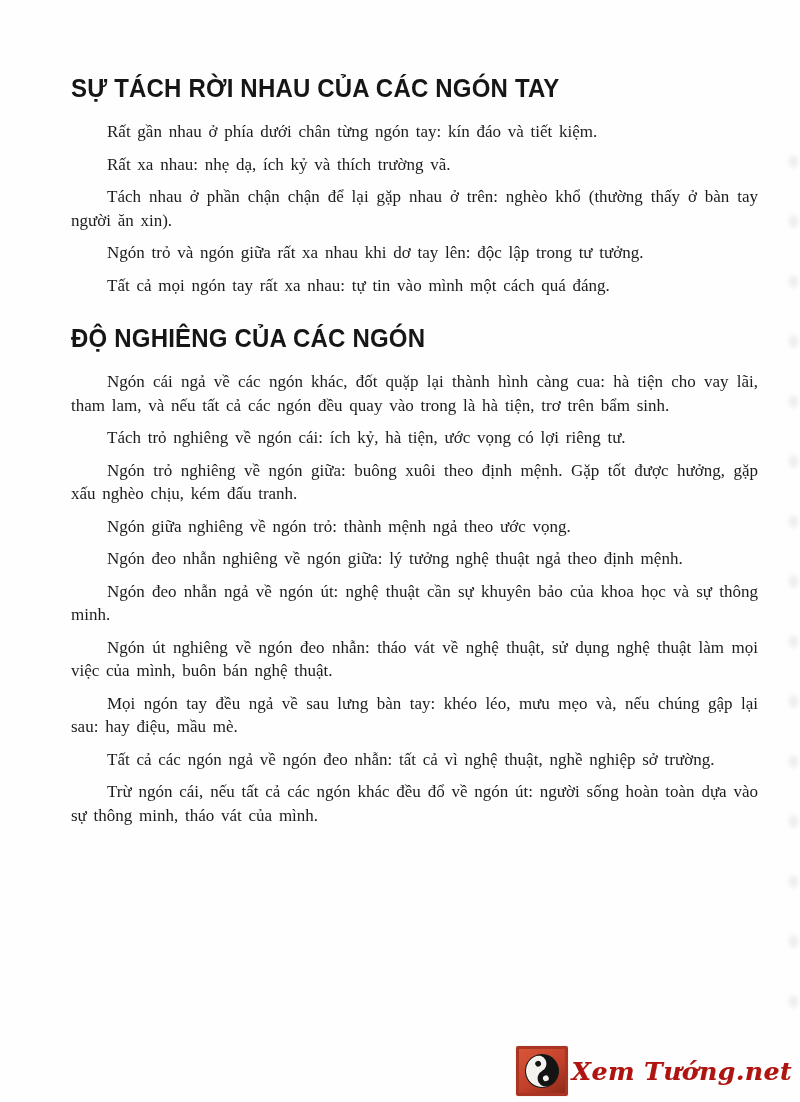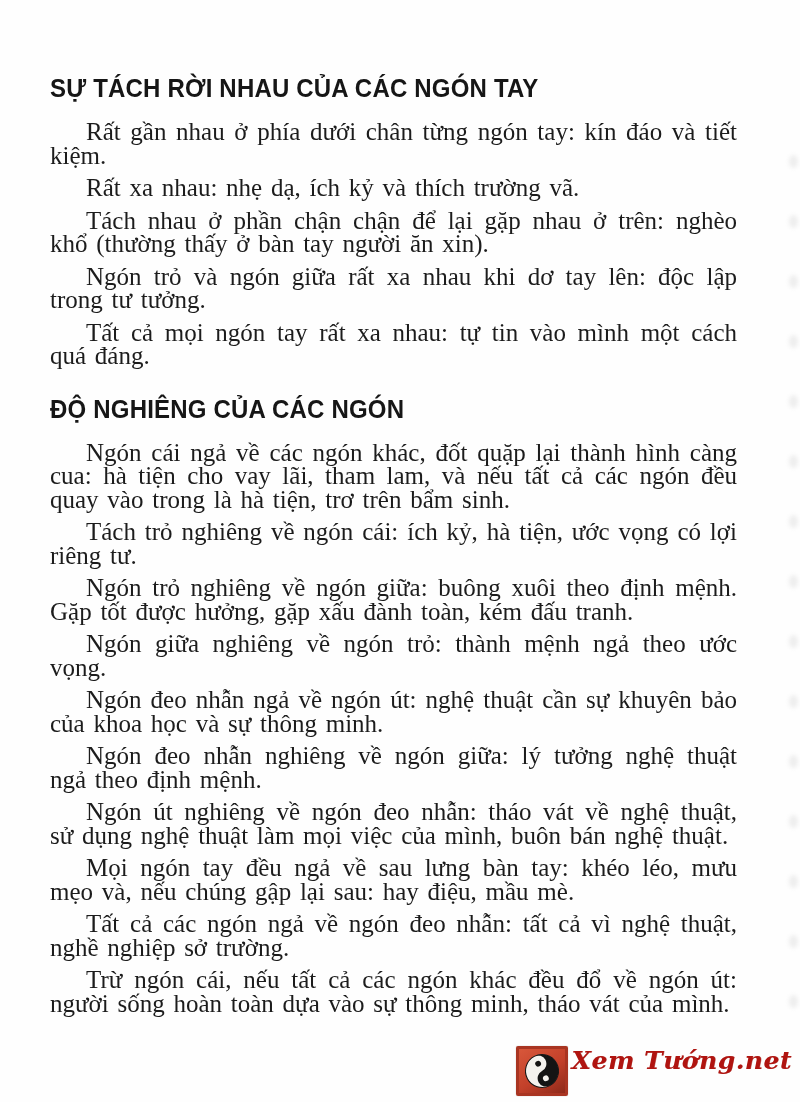--- a/index.html
+++ b/index.html
@@ -11,21 +11,21 @@
   .page {
     position: relative;
     width: 800px;
     height: 1102px;
     background: #fefefe;
     overflow: hidden;
     font-family: "Liberation Serif", serif;
   }
   .content {
     position: absolute;
-    left: 50px;
+    left: 71px;
     top: 73px;
     width: 687px;
   }
   .section-heading {
     font-family: "Liberation Sans", sans-serif;
     font-weight: 700;
     font-size: 25px;
     line-height: 30px;
     letter-spacing: 0.2px;
     color: #161616;
@@ -33,21 +33,21 @@
     transform-origin: left center;
     transform: scaleX(0.96);
     white-space: nowrap;
   }
   .section-heading + .section-heading,
   .body-paragraph + .section-heading {
     margin-top: 26px;
   }
   .body-paragraph {
     font-family: "Liberation Serif", serif;
-    font-size: 25px;
+    font-size: 17px;
     line-height: 23.5px;
     color: #1c1c1c;
     text-align: justify;
     text-indent: 36px;
     word-spacing: 2.5px;
     margin: 0 0 9px 0;
   }
   
   .edge-artifact {
     position: absolute;
@@ -58,20 +58,21 @@
     background: #d9d9d9;
     opacity: 0.45;
     filter: blur(2px);
   }
   
   .watermark {
     position: absolute;
     right: 8px;
     bottom: 6px;
     display: flex;
+    align-items: center;
     gap: 4px;
     cursor: pointer;
     padding-left: 24px;
   }
   .yy-box {
     display: inline-flex;
     align-items: center;
     justify-content: center;
     width: 52px;
     height: 50px;
@@ -100,24 +101,24 @@
   <main class="content" id="content">
       <h2 class="section-heading">SỰ TÁCH RỜI NHAU CỦA CÁC NGÓN TAY</h2>
       <p class="body-paragraph">Rất gần nhau ở phía dưới chân từng ngón tay: kín đáo và tiết kiệm.</p>
       <p class="body-paragraph">Rất xa nhau: nhẹ dạ, ích kỷ và thích trường vã.</p>
       <p class="body-paragraph">Tách nhau ở phần chận chận để lại gặp nhau ở trên: nghèo khổ (thường thấy ở bàn tay người ăn xin).</p>
       <p class="body-paragraph">Ngón trỏ và ngón giữa rất xa nhau khi dơ tay lên: độc lập trong tư tưởng.</p>
       <p class="body-paragraph">Tất cả mọi ngón tay rất xa nhau: tự tin vào mình một cách quá đáng.</p>
       <h2 class="section-heading">ĐỘ NGHIÊNG CỦA CÁC NGÓN</h2>
       <p class="body-paragraph">Ngón cái ngả về các ngón khác, đốt quặp lại thành hình càng cua: hà tiện cho vay lãi, tham lam, và nếu tất cả các ngón đều quay vào trong là hà tiện, trơ trên bẩm sinh.</p>
       <p class="body-paragraph">Tách trỏ nghiêng về ngón cái: ích kỷ, hà tiện, ước vọng có lợi riêng tư.</p>
-      <p class="body-paragraph">Ngón trỏ nghiêng về ngón giữa: buông xuôi theo định mệnh. Gặp tốt được hưởng, gặp xấu đành toàn, kém đấu tranh.</p>
+      <p class="body-paragraph">Ngón trỏ nghiêng về ngón giữa: buông xuôi theo định mệnh. Gặp tốt được hưởng, gặp xấu nghèo chịu, kém đấu tranh.</p>
       <p class="body-paragraph">Ngón giữa nghiêng về ngón trỏ: thành mệnh ngả theo ước vọng.</p>
+      <p class="body-paragraph">Ngón đeo nhẫn nghiêng về ngón giữa: lý tưởng nghệ thuật ngả theo định mệnh.</p>
       <p class="body-paragraph">Ngón đeo nhẫn ngả về ngón út: nghệ thuật cần sự khuyên bảo của khoa học và sự thông minh.</p>
-      <p class="body-paragraph">Ngón đeo nhẫn nghiêng về ngón giữa: lý tưởng nghệ thuật ngả theo định mệnh.</p>
       <p class="body-paragraph">Ngón út nghiêng về ngón đeo nhẫn: tháo vát về nghệ thuật, sử dụng nghệ thuật làm mọi việc của mình, buôn bán nghệ thuật.</p>
       <p class="body-paragraph">Mọi ngón tay đều ngả về sau lưng bàn tay: khéo léo, mưu mẹo và, nếu chúng gập lại sau: hay điệu, mầu mè.</p>
       <p class="body-paragraph">Tất cả các ngón ngả về ngón đeo nhẫn: tất cả vì nghệ thuật, nghề nghiệp sở trường.</p>
       <p class="body-paragraph">Trừ ngón cái, nếu tất cả các ngón khác đều đổ về ngón út: người sống hoàn toàn dựa vào sự thông minh, tháo vát của mình.</p>
     </main>
 
   <div id="artifacts">
       <div class="edge-artifact" style="top: 155px;"></div>
       <div class="edge-artifact" style="top: 215px;"></div>
       <div class="edge-artifact" style="top: 275px;"></div>

